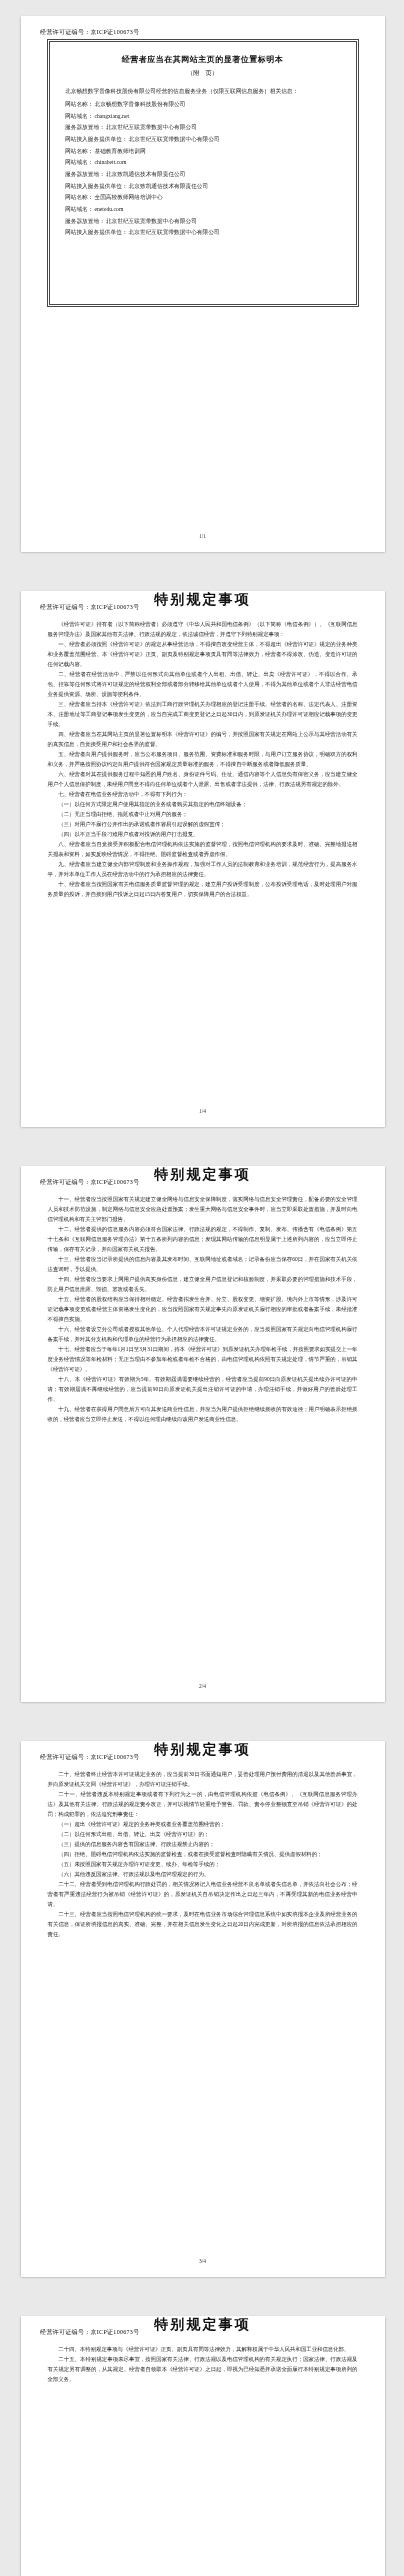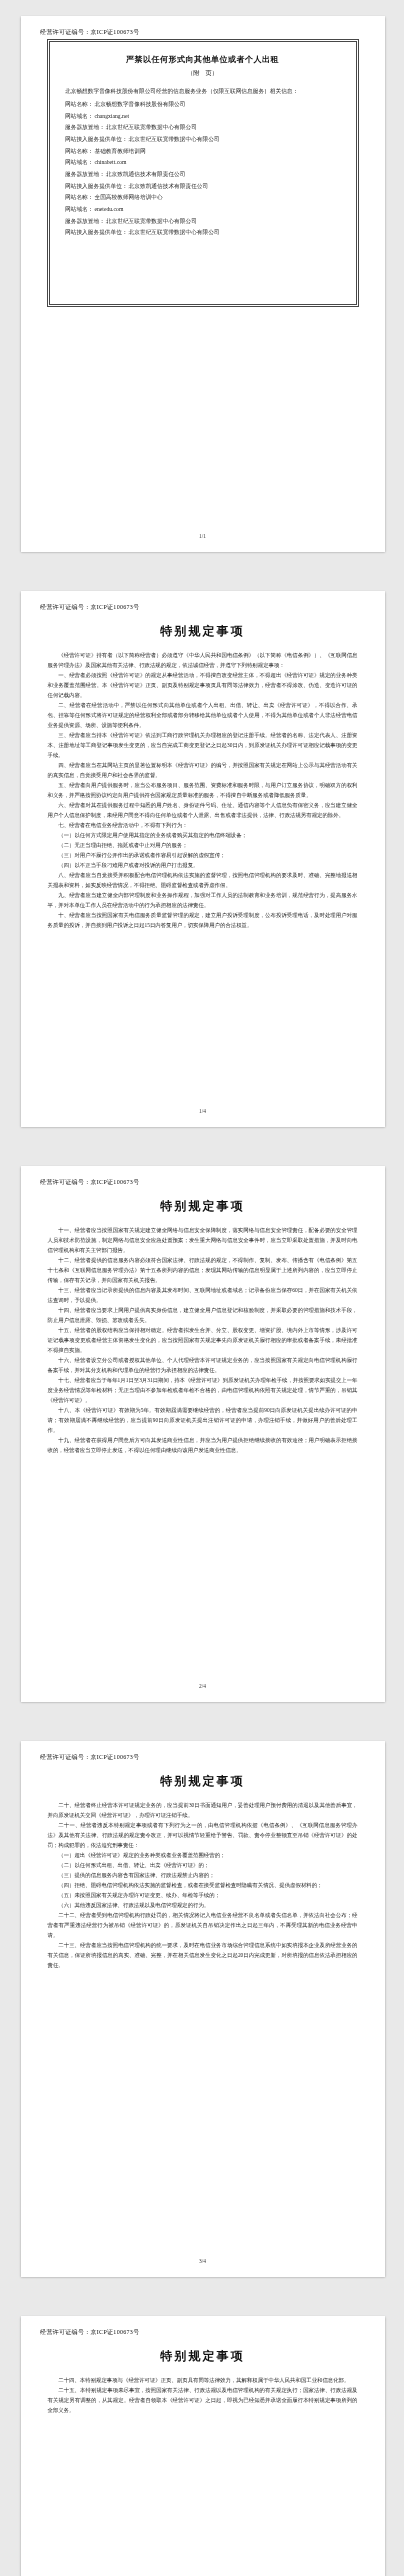--- a/index.html
+++ b/index.html
@@ -73,23 +73,22 @@
   .cert-entries { margin-top: 1px; }
   .entry {
     font-size: 5.7px;
     line-height: 2.05;
     white-space: nowrap;
     overflow: hidden;
   }
   .entry-value { margin-left: 1px; }
   
   .prov-title {
-    margin-top: 32px;
-    text-align: center;
-    font-size: 12px;
+    text-align: center;
+    font-size: 14px;
     font-weight: bold;
     letter-spacing: 2.1px;
     color: #111;
   }
   .prov-body {
     margin: 10.3px 27px 0;
     font-size: 5.4px;
     line-height: 1.85;
     text-align: justify;
   }
@@ -98,21 +97,21 @@
 </head>
 <body>
 
 <div class="doc">
 
   <section class="page">
     <div class="page-header">
       <span>经营许可证编号：</span><span>京ICP证100673号</span>
     </div>
     <div class="cert-frame">
-      <div class="cert-title">严禁以任何形式向其他单位或者个人出租</div>
+      <div class="cert-title">经营者应当在其网站主页的显著位置标明本</div>
       <div class="cert-subtitle">（附　页）</div>
       <div class="cert-intro">北京畅想数字音像科技股份有限公司经营的信息服务业务（仅限互联网信息服务）相关信息：</div>
       <div class="cert-entries">
 
           <div class="entry">
             <span class="entry-label">网站名称：</span><span class="entry-value">北京畅想数字音像科技股份有限公司</span>
           </div>
 
           <div class="entry">
             <span class="entry-label">网站域名：</span><span class="entry-value">changxiang.net</span>

